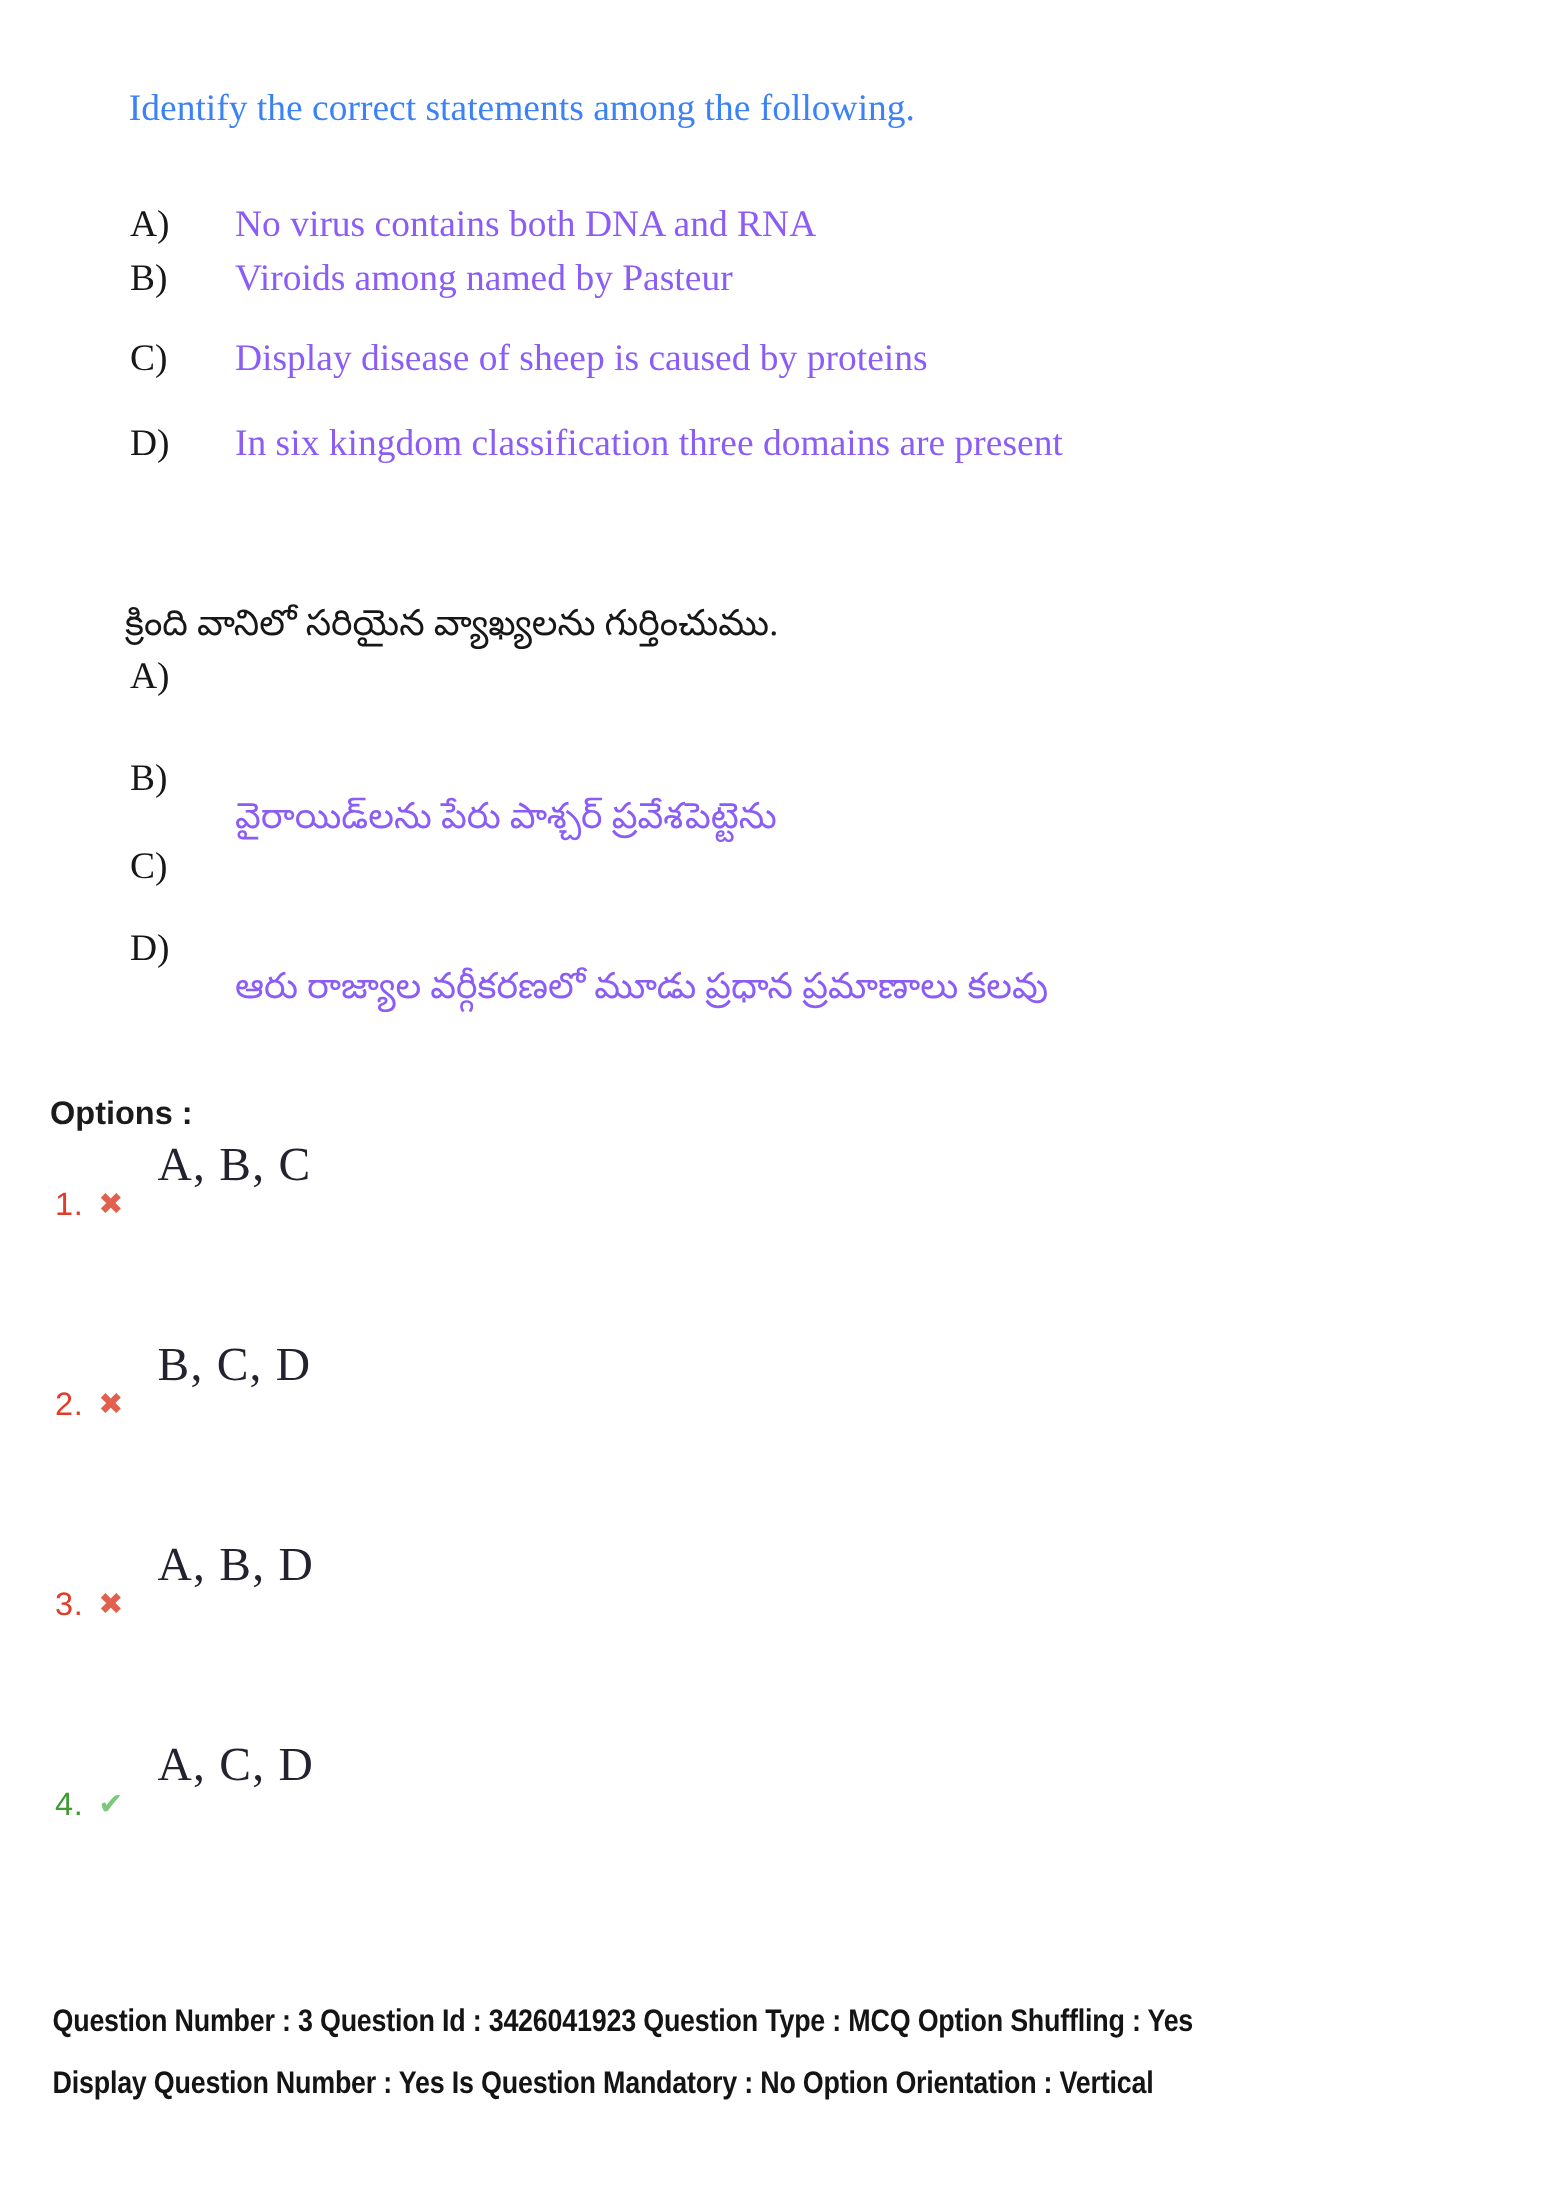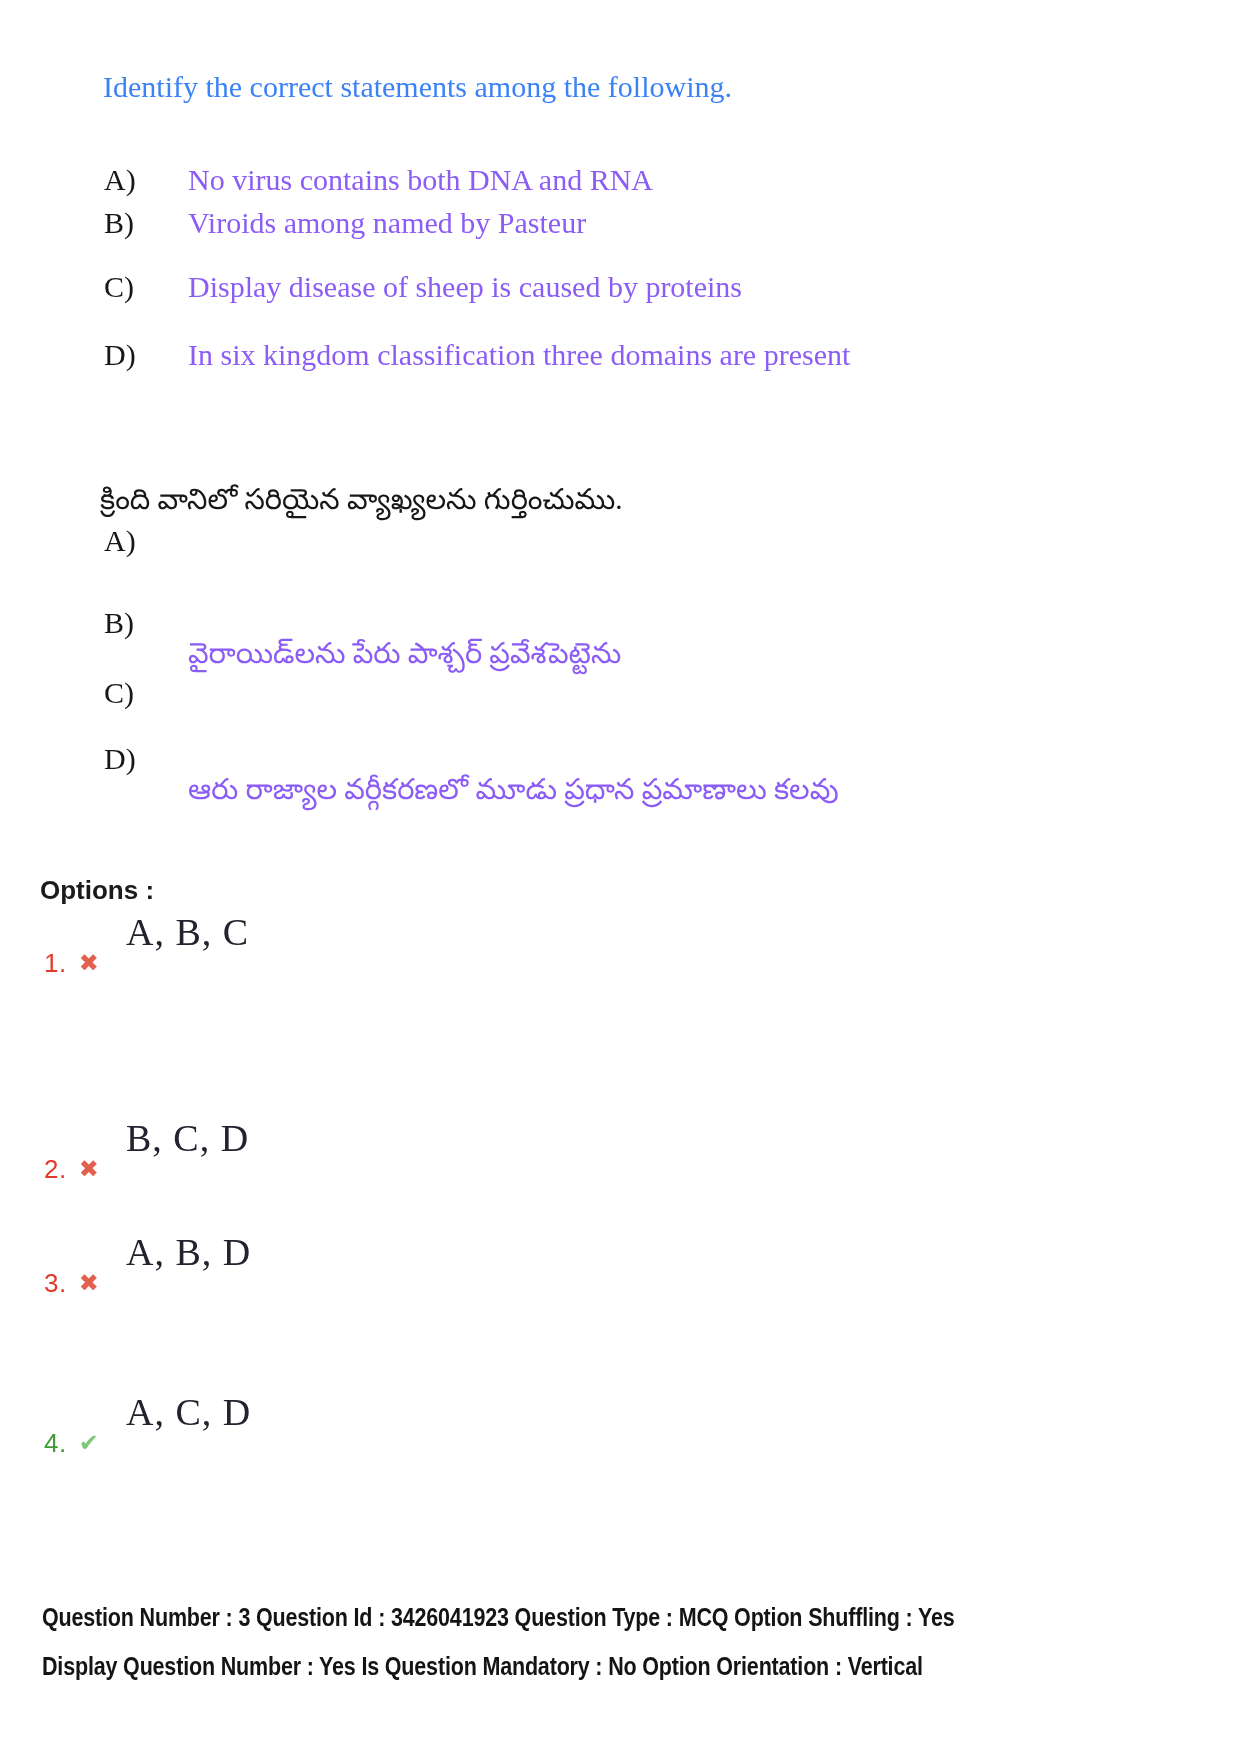--- a/index.html
+++ b/index.html
@@ -113,21 +113,21 @@
 
   <div class="abs options-heading">Options :</div>
 
   <div class="abs option-row" style="top:910px">
     <div class="option-text">A, B, C</div>
     <div class="option-marker">
       <span class="num incorrect">1.</span><span class="mark-icon cross">✖</span>
     </div>
   </div>
 
-  <div class="abs option-row" style="top:1116px">
+  <div class="abs option-row" style="top:1070px">
     <div class="option-text">B, C, D</div>
     <div class="option-marker">
       <span class="num incorrect">2.</span><span class="mark-icon cross">✖</span>
     </div>
   </div>
 
   <div class="abs option-row" style="top:1230px">
     <div class="option-text">A, B, D</div>
     <div class="option-marker">
       <span class="num incorrect">3.</span><span class="mark-icon cross">✖</span>

